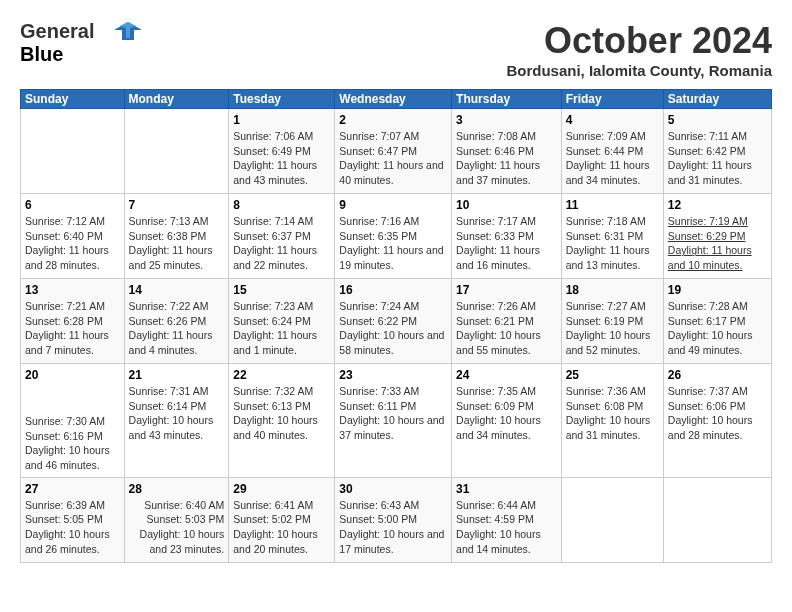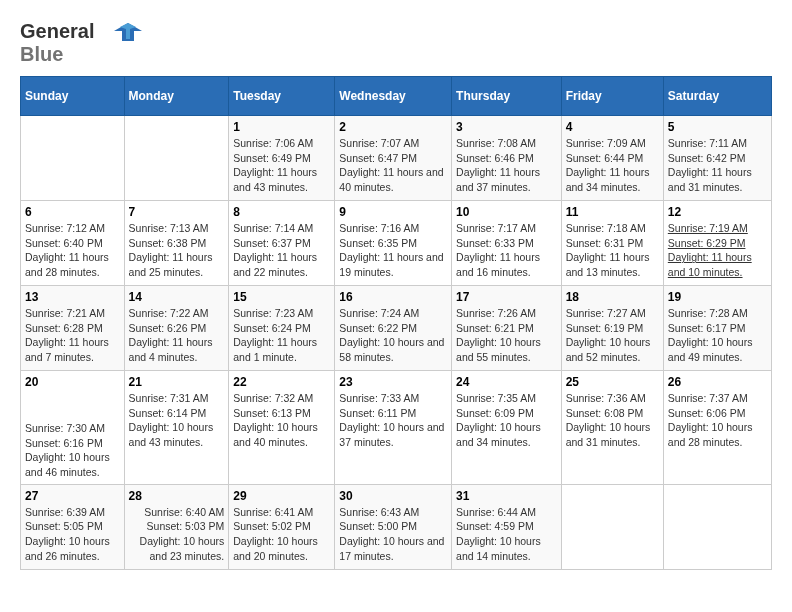--- a/index.html
+++ b/index.html
@@ -16,21 +16,21 @@
       align-items: flex-start;
       margin-bottom: 10px;
     }
     .logo {
       display: flex;
       flex-direction: column;
       align-items: flex-start;
     }
     .logo-row {
       display: flex;
-      align-items: center;
+      align-items: flex-start;
       gap: 20px;
     }
     .title-block {
       text-align: right;
     }
     .month-title {
       font-size: 36px;
       font-weight: bold;
       color: #333;
     }
@@ -40,21 +40,21 @@
       font-weight: bold;
     }
     table {
       width: 100%;
       border-collapse: collapse;
       font-size: 11px;
     }
     thead tr th {
       background-color: #2a6db5;
       color: #fff;
-      padding: 12px 4px;
+      padding: 2px 4px;
       text-align: left;
       font-size: 12px;
       font-weight: bold;
       border: 1px solid #1a5a9a;
     }
     tbody tr td {
       border: 1px solid #ccc;
       padding: 4px 4px;
       vertical-align: top;
       min-height: 80px;
@@ -85,22 +85,26 @@
 <div class="header">
   <div class="logo">
     <div class="logo-row">
       <span style="font-size:20px;font-weight:bold;color:#333;">General</span>
       <svg width="28" height="22" viewBox="0 0 28 22">
         <polygon points="14,2 28,10 20,10 20,20 8,20 8,10 0,10" fill="#2a6db5"></polygon>
         <polygon points="14,2 22,6 16,8 16,18 12,18 12,8 6,6" fill="#4a9dd5"></polygon>
       </svg>
     </div>
     <div>
-      <span style="font-size:20px;font-weight:bold;color:#737373;">Blue</span>
+      <span style="font-size:20px;font-weight:bold;color:#000000;">Blue</span>
     </div>
+  </div>
+  <div class="title-block">
+    <div class="month-title">October 2024</div>
+    <div class="location">Bordusani, Ialomita County, Romania</div>
   </div>
 </div>
 
 <table>
   <thead>
     <tr>
     <th>Sunday</th>
         <th>Monday</th>
         <th>Tuesday</th>
         <th>Wednesday</th>

